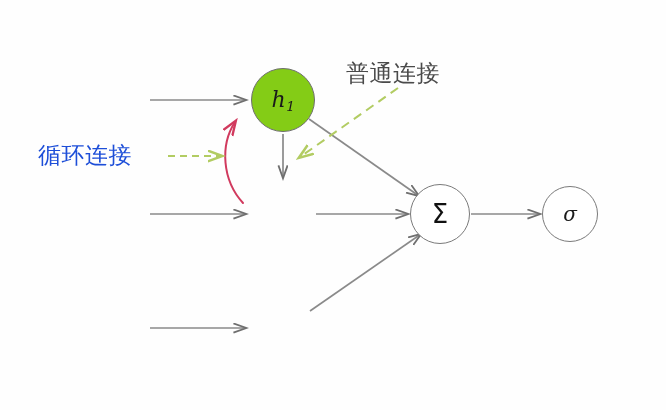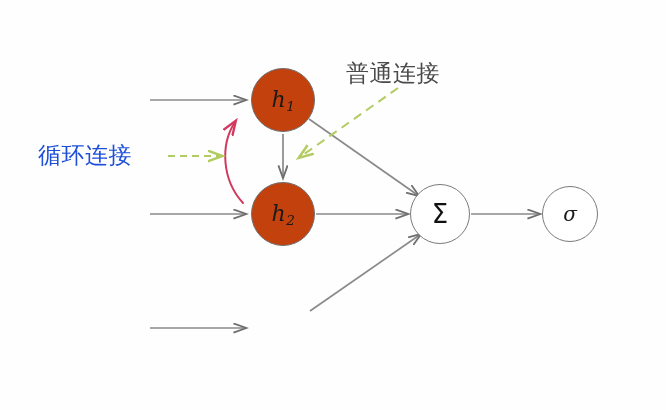--- a/index.html
+++ b/index.html
@@ -28,21 +28,21 @@
   }
   .node {
     position: absolute;
     border-radius: 50%;
     display: flex;
     align-items: center;
     justify-content: center;
     box-sizing: border-box;
   }
   .node-hidden {
-    background: #c2410c;
+    background: #84cc16;
     border: 1.6px solid #6f6f6f;
   }
   .node-plain {
     background: #ffffff;
     border: 1.4px solid #7a7a7a;
   }
   .node-label {
     font-family: "DejaVu Serif", "Liberation Serif", serif;
     font-style: italic;
     color: #1a1a1a;
@@ -122,25 +122,20 @@
 
     <line x1="168" y1="156" x2="221" y2="156" stroke="#b2cc62" stroke-width="2" stroke-dasharray="7,5" marker-end="url(#ah-green)"></line>
   </svg>
 
   <div class="node node-hidden" style="left:251px; top:68px; width:64px; height:64px;">
     <span class="node-label" style="font-size:22px;">
       <span>h</span><sub>1</sub>
     </span>
   </div>
 
-  <div class="node node-hidden" style="left:251px; top:182px; width:64px; height:64px;">
-    <span class="node-label" style="font-size:22px;">
-      <span>h</span><sub>2</sub>
-    </span>
-  </div>
 
 
   <div class="node node-plain" style="left:410px; top:184px; width:60px; height:60px;">
     <span class="node-label sigma-label">Σ</span>
   </div>
 
   <div class="node node-plain" style="left:542px; top:186px; width:56px; height:56px;">
     <span class="node-label sigmoid-label">σ</span>
   </div>
 

